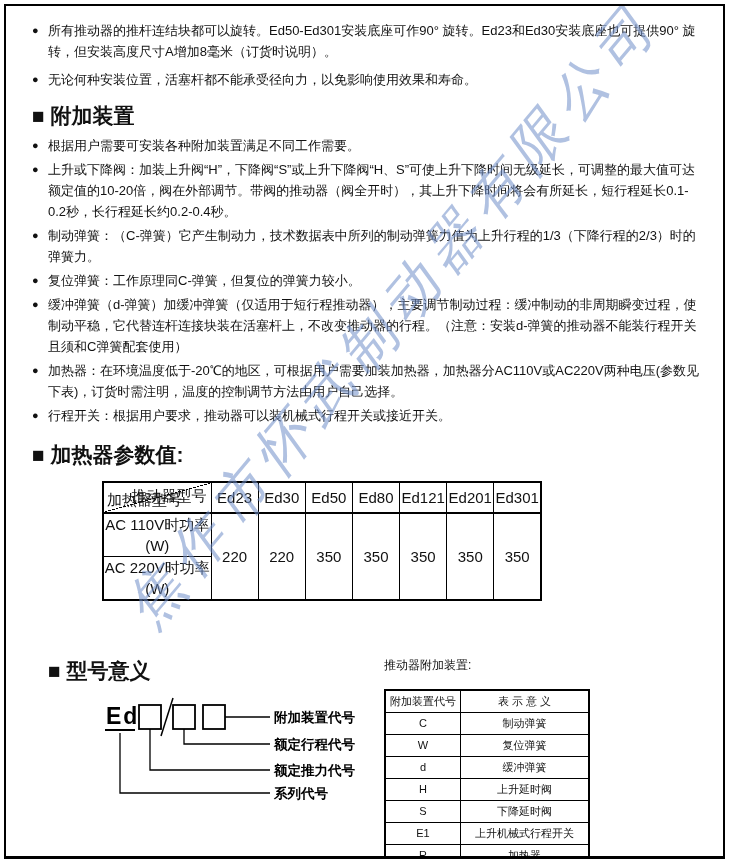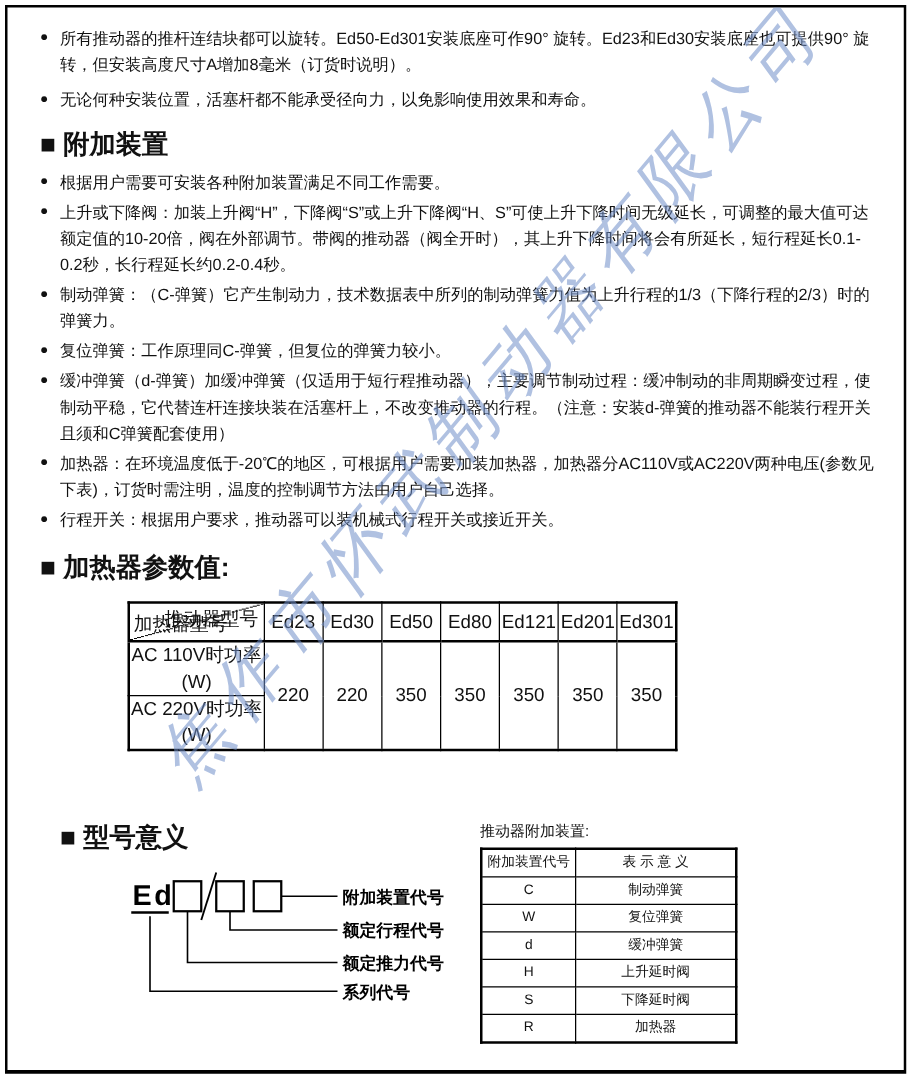--- a/index.html
+++ b/index.html
@@ -23,21 +23,21 @@
   .heater-table tr.hdr td,.heater-table tr.hdr th{border-bottom:2px solid #000;}
   .heater-table tr.r{height:32px;}
   .corner{position:relative;background-image:linear-gradient(to bottom right,transparent 49.4%,#000 49.4%,#000 50.6%,transparent 50.6%);}
   .corner .ct{position:absolute;top:2px;right:4px;}
   .corner .cb{position:absolute;bottom:2px;left:3px;}
   
   .bottom{position:relative;height:215px;margin-top:60px;}
   .bottom h2{position:absolute;left:16px;top:0;margin:0;}
   .diagram{position:absolute;left:70px;top:32px;}
   .right-block{position:absolute;left:352px;top:-4px;font-size:12px;}
-  .att-title{line-height:16px;margin-bottom:5px;}
+  .att-title{line-height:16px;margin-bottom:16px;}
   .att-table{width:206px;border:2px solid #000;font-size:11px;table-layout:fixed;}
   .att-table td,.att-table th{border:1px solid #000;text-align:center;padding:0;height:18px;font-weight:normal;}
   .att-table tr.hdr td{height:20px;}
   .att-table .c1{width:74px;}
   
   .watermark{position:absolute;left:132px;top:575px;transform:rotate(-50deg);transform-origin:0 50%;
     font-family:"DejaVu Serif",serif;font-style:italic;font-size:56px;letter-spacing:10px;
     color:rgba(112,142,200,0.55);white-space:nowrap;pointer-events:none;z-index:5;}
   svg text{font-family:"Liberation Sans",sans-serif;}
 </style>
@@ -168,20 +168,24 @@
           </tr>
           <tr>
             <td class="c1">H</td>
             <td>上升延时阀</td>
           </tr>
           <tr>
             <td class="c1">S</td>
             <td>下降延时阀</td>
           </tr>
           <tr>
+            <td class="c1">E1</td>
+            <td>上升机械式行程开关</td>
+          </tr>
+          <tr>
             <td class="c1">R</td>
             <td>加热器</td>
           </tr>
         </tbody>
           </table>
       </div>
     </div>
 
   </div>
 

